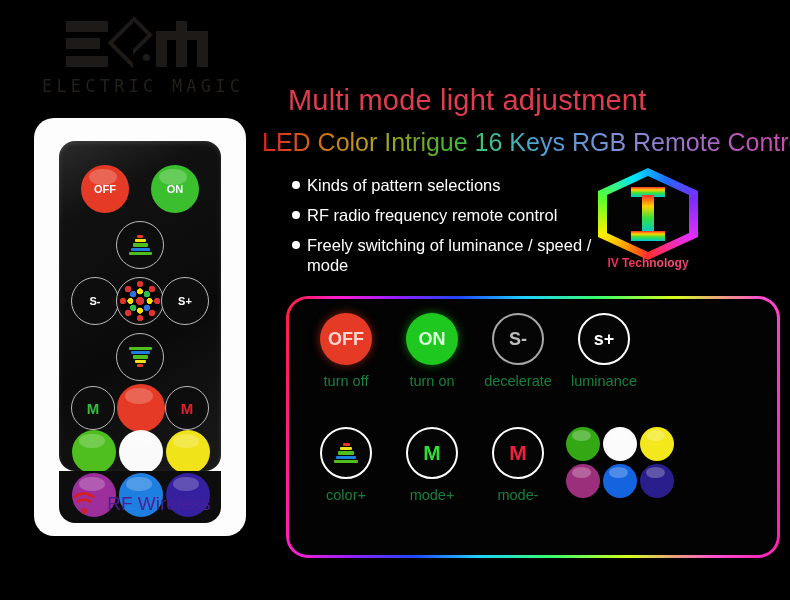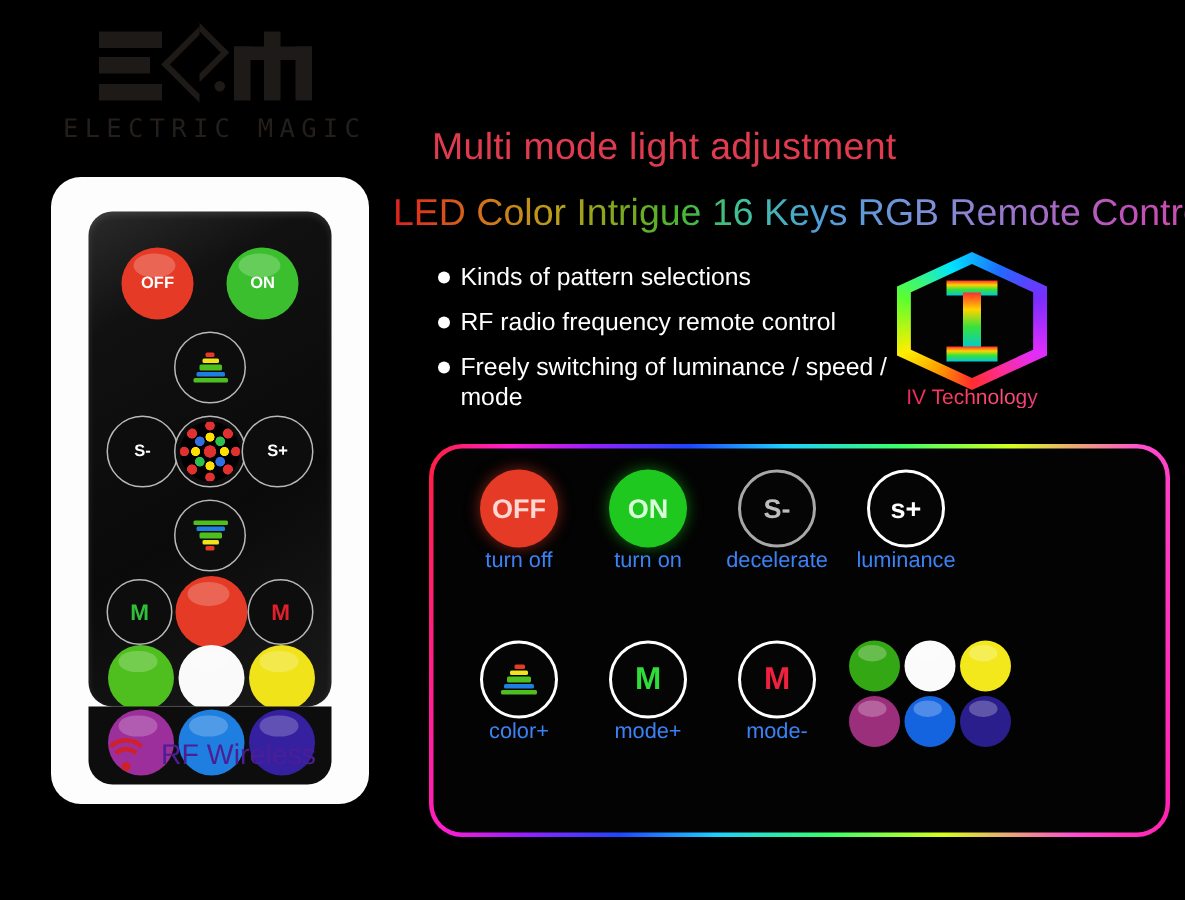--- a/index.html
+++ b/index.html
@@ -102,21 +102,21 @@
     letter-spacing: 4.2px;
     font-family: "DejaVu Sans Mono", monospace;
     white-space: nowrap;
   }
 
   
   .title-main {
     position: absolute;
     left: 288px;
     top: 84px;
-    font-size: 25px;
+    font-size: 29px;
     color: #e03b4e;
     letter-spacing: 0.2px;
     white-space: nowrap;
   }
   .title-rainbow {
     position: absolute;
     left: 262px;
     top: 128px;
     font-size: 25px;
     white-space: nowrap;
@@ -201,22 +201,22 @@
   }
   .ivI i:nth-child(1) { left: 0;   top: 0;   width: 34px; height: 10px; }
   .ivI i:nth-child(2) { left: 11px; top: 8px; width: 12px; height: 38px; }
   .ivI i:nth-child(3) { left: 0;   top: 44px; width: 34px; height: 10px; }
   .ivtext {
     position: absolute;
     left: 0;
     top: 88px;
     width: 112px;
     text-align: center;
-    font-size: 14px;
-    font-weight: normal;
+    font-size: 12px;
+    font-weight: bold;
     background: linear-gradient(90deg, #e8205f 0%, #ff3b5c 40%, #ff4f7a 70%, #d62a6e 100%);
     -webkit-background-clip: text;
     background-clip: text;
     -webkit-text-fill-color: transparent;
     color: transparent;
     white-space: nowrap;
   }
 
   
   .remote-card {
@@ -377,22 +377,23 @@
   }
   .lrow1 { left: 14px; top: 14px; }
   .lrow2 { left: 14px; top: 128px; }
   .lcell {
     width: 86px;
     display: flex;
     flex-direction: column;
     align-items: center;
   }
   .lcell .cap {
+    margin-top: 7px;
     font-size: 14.5px;
-    color: #3b82f6;
+    color: #15803d;
     text-align: center;
     line-height: 19px;
     white-space: nowrap;
   }
   .lcell.wide { width: 118px; }
   .lcell.wide .cap { white-space: normal; }
   .lbtn {
     width: 52px;
     height: 52px;
     border-radius: 50%;

